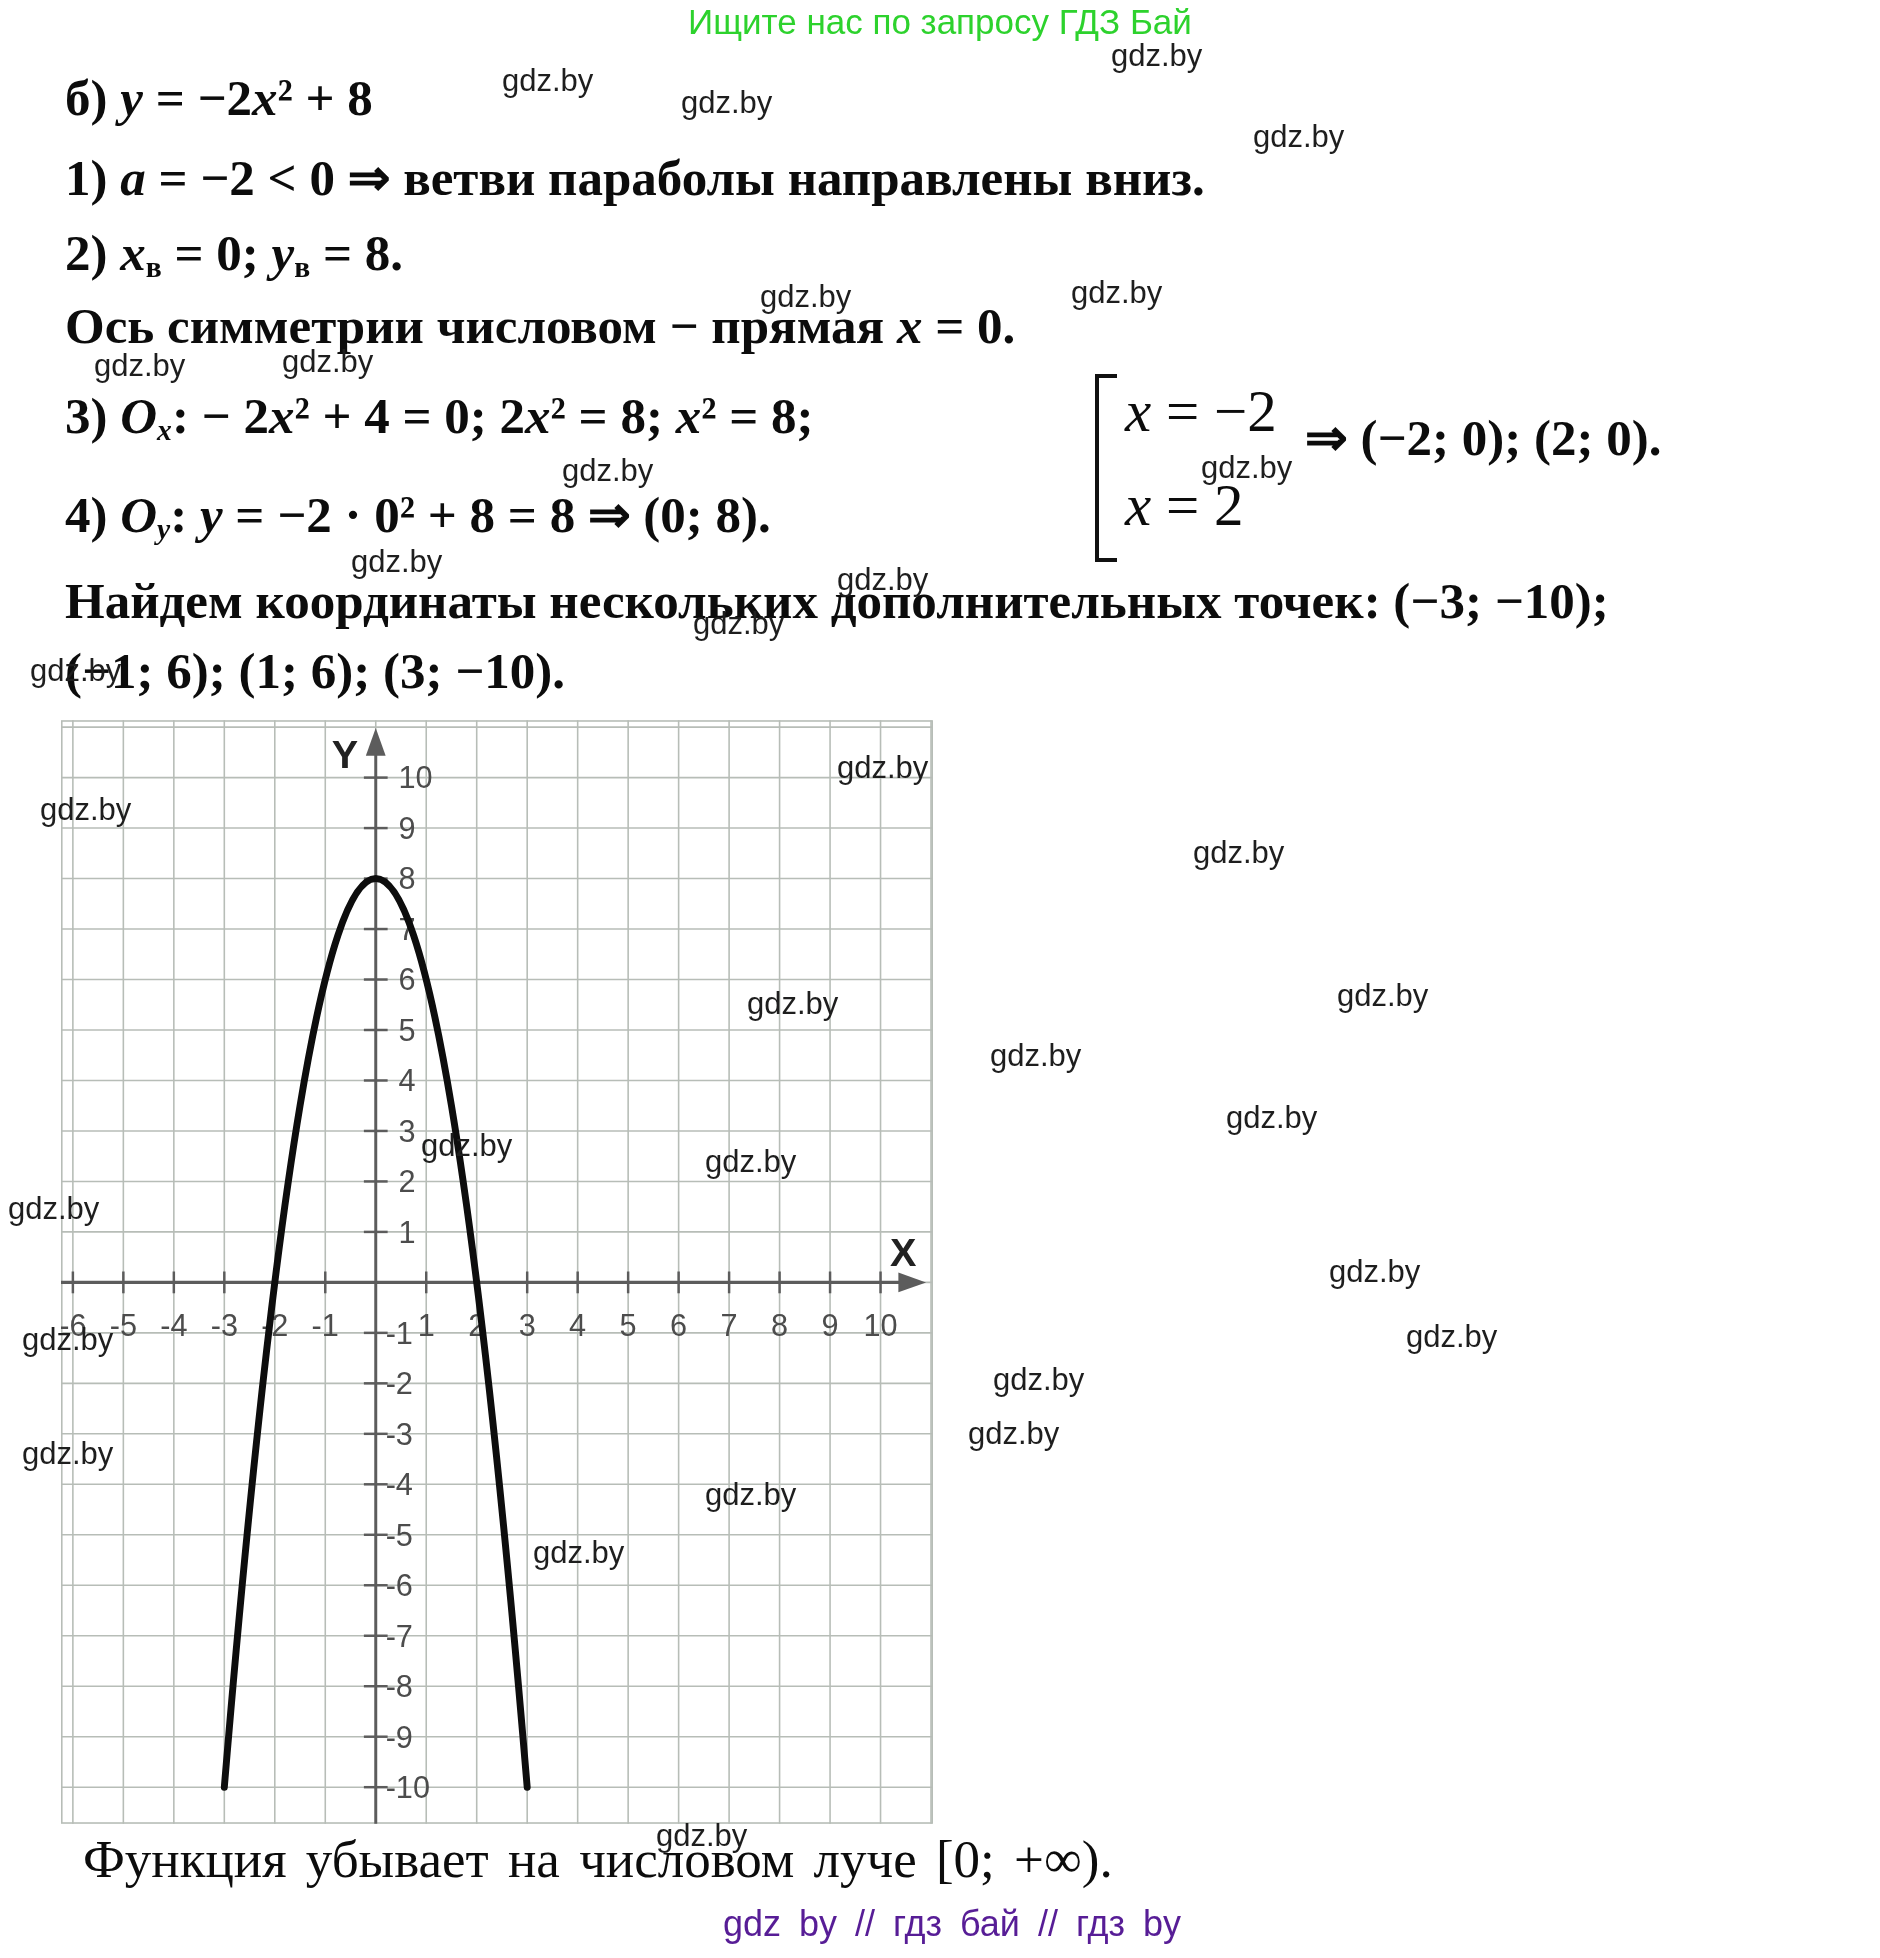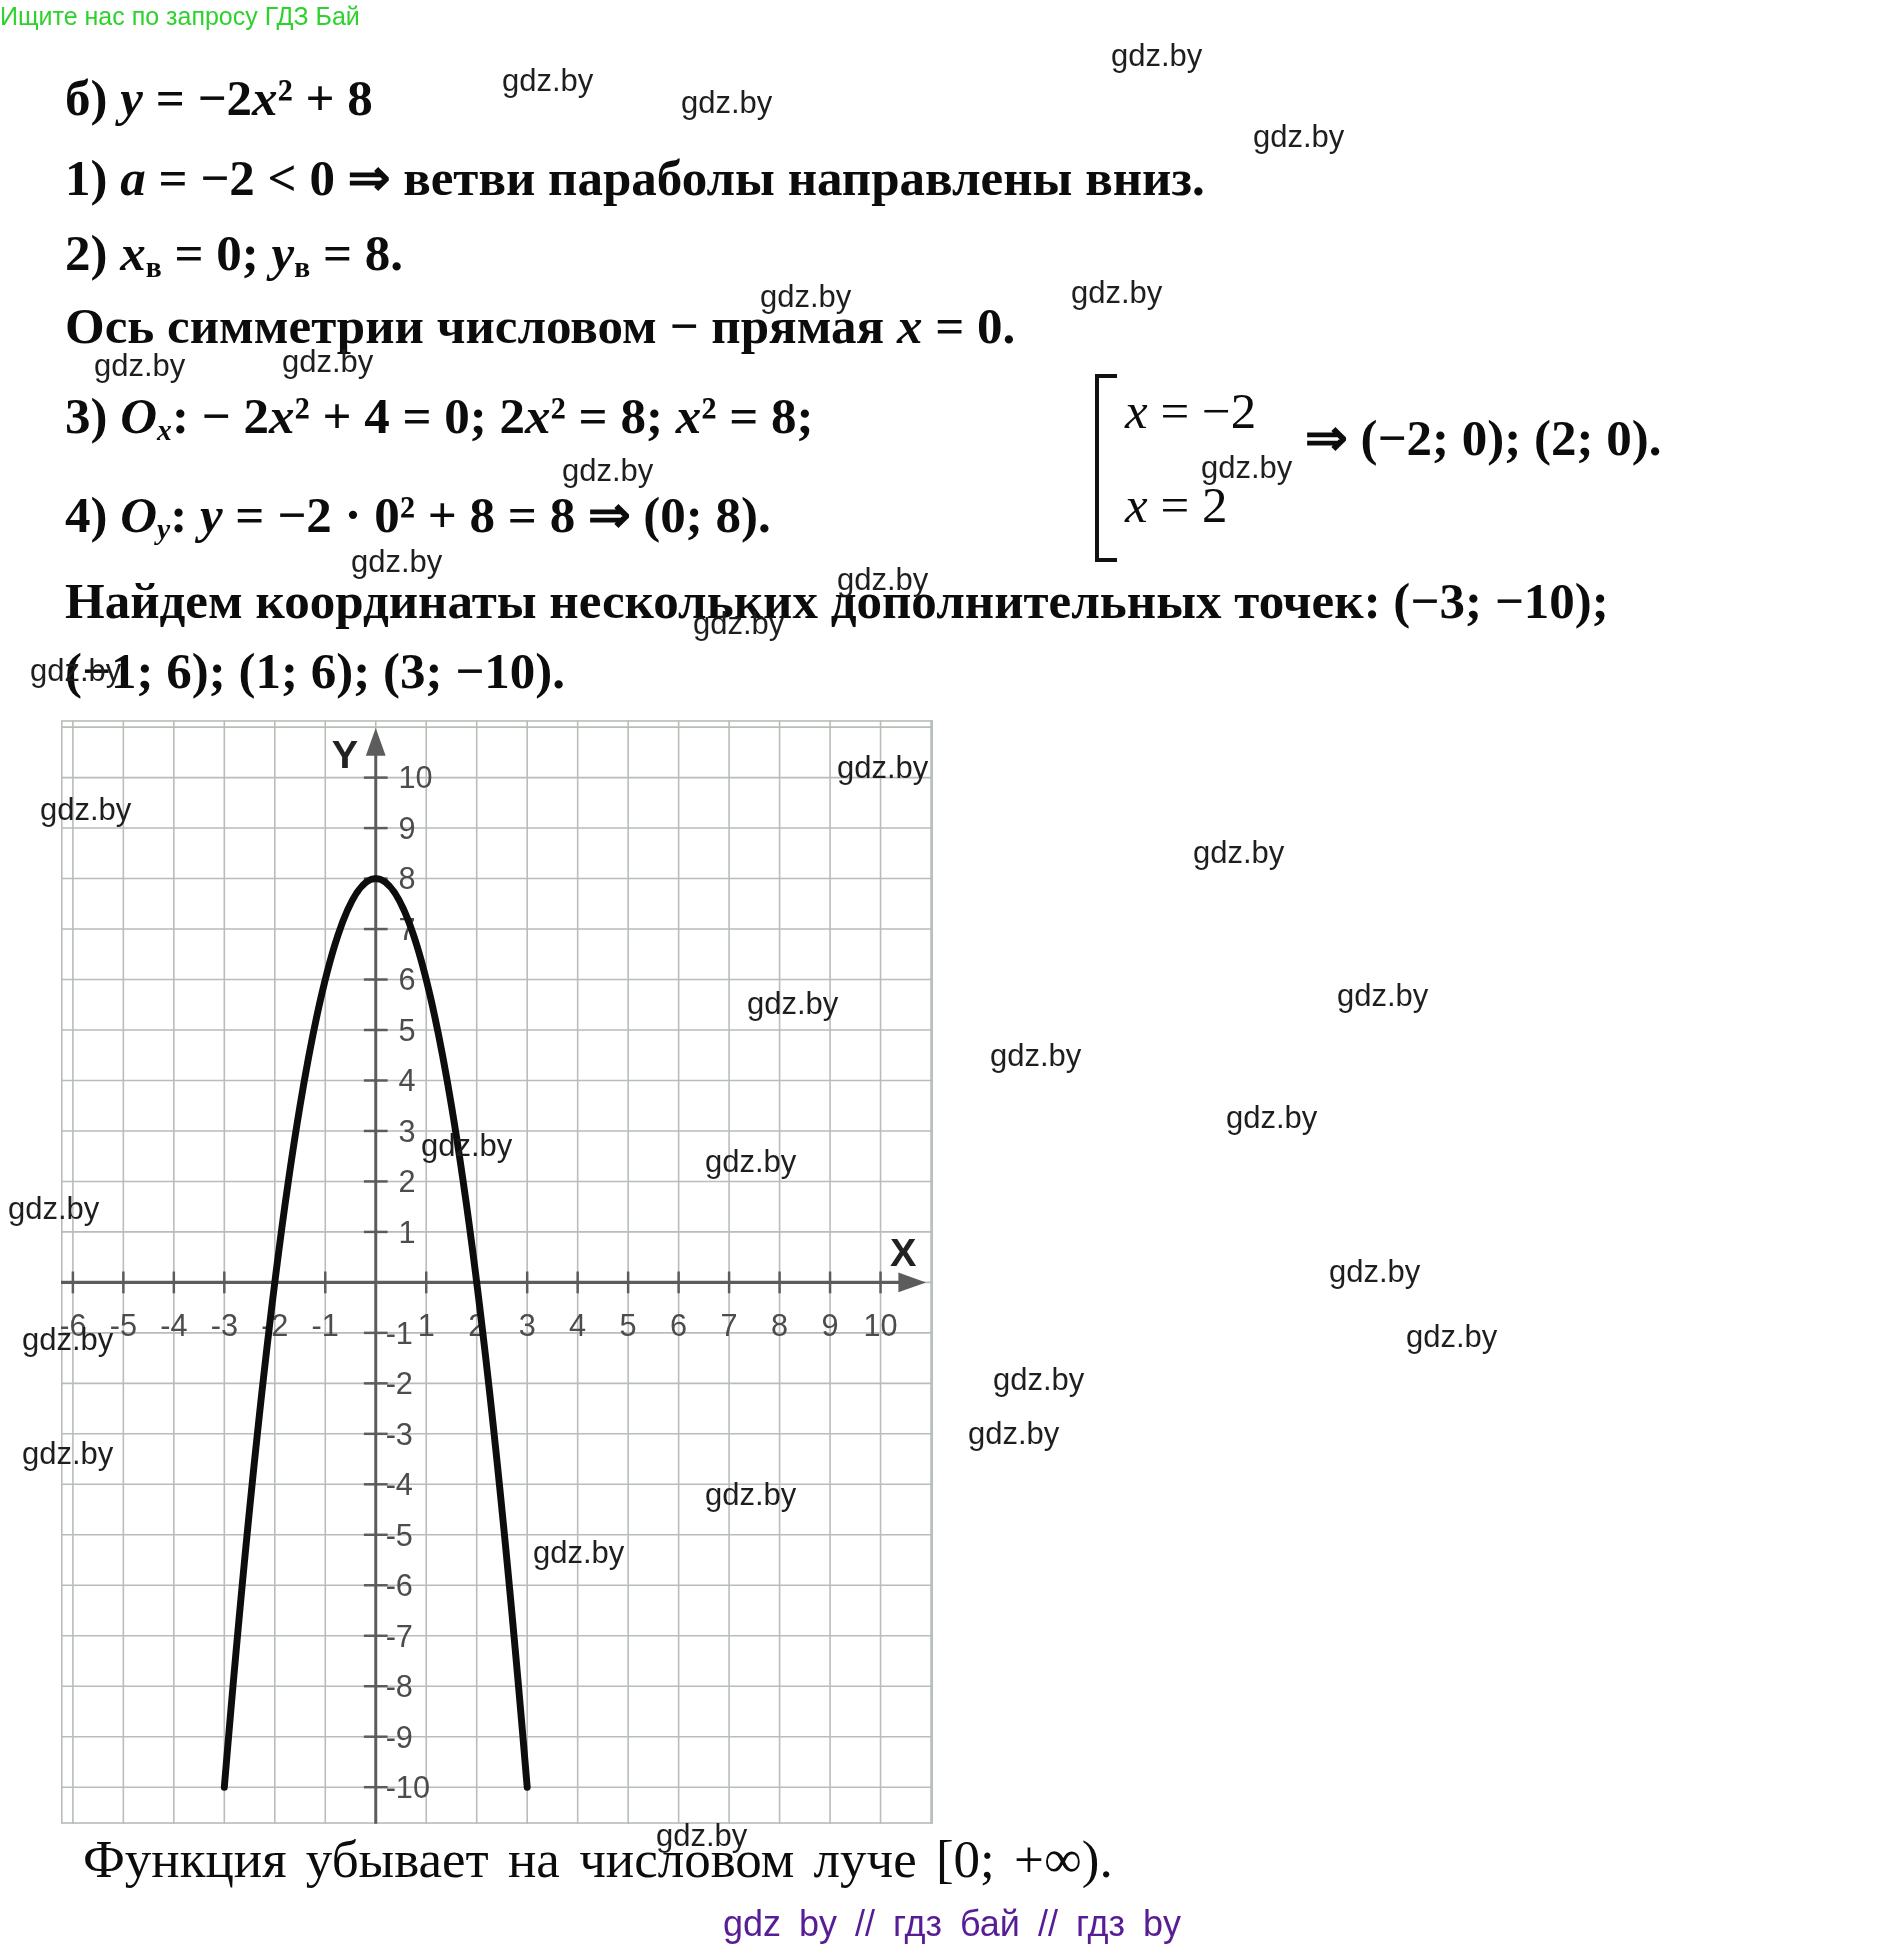--- a/index.html
+++ b/index.html
@@ -1,23 +1,23 @@
 <!DOCTYPE html>
 <html><head>
 <meta charset="utf-8">
 <style>
   html,body{margin:0;padding:0;background:#ffffff;}
   .page{position:relative;width:1880px;height:1958px;background:#ffffff;overflow:hidden;
         font-family:"Liberation Serif",serif;color:#0c0c0c;}
-  .promo{position:absolute;top:2px;left:0;width:100%;
-         font-family:"Liberation Sans",sans-serif;font-size:25px;font-weight:500;}
+  .promo{position:absolute;top:2px;left:0;width:100%;text-align:center;
+         font-family:"Liberation Sans",sans-serif;font-size:35px;font-weight:500;}
   .ml{position:absolute;left:65px;font-size:51px;line-height:63px;white-space:nowrap;font-weight:bold;}
   .v{font-style:italic;}
   sub.s{font-size:0.58em;line-height:0;vertical-align:-0.22em;}
-  .sysrow{position:absolute;font-size:51px;line-height:59px;white-space:nowrap;}
+  .sysrow{position:absolute;font-size:59px;line-height:59px;white-space:nowrap;}
   .bracket{position:absolute;left:1095px;top:374px;width:18px;height:180px;
            border-left:4px solid #111;border-top:4px solid #111;border-bottom:4px solid #111;}
   .wm{position:absolute;font-family:"Liberation Sans",sans-serif;font-size:31px;color:#1e1e1e;white-space:nowrap;}
   .concl{position:absolute;left:83px;top:1822px;font-size:53px;line-height:75px;white-space:nowrap;word-spacing:6px;}
   .footer{position:absolute;top:1903px;left:0;width:100%;text-align:center;
           font-family:"Liberation Sans",sans-serif;font-size:36px;font-weight:500;word-spacing:8px;margin-left:12px;}
   svg{position:absolute;left:61px;top:720px;}
 </style>
 </head>
 <body>

